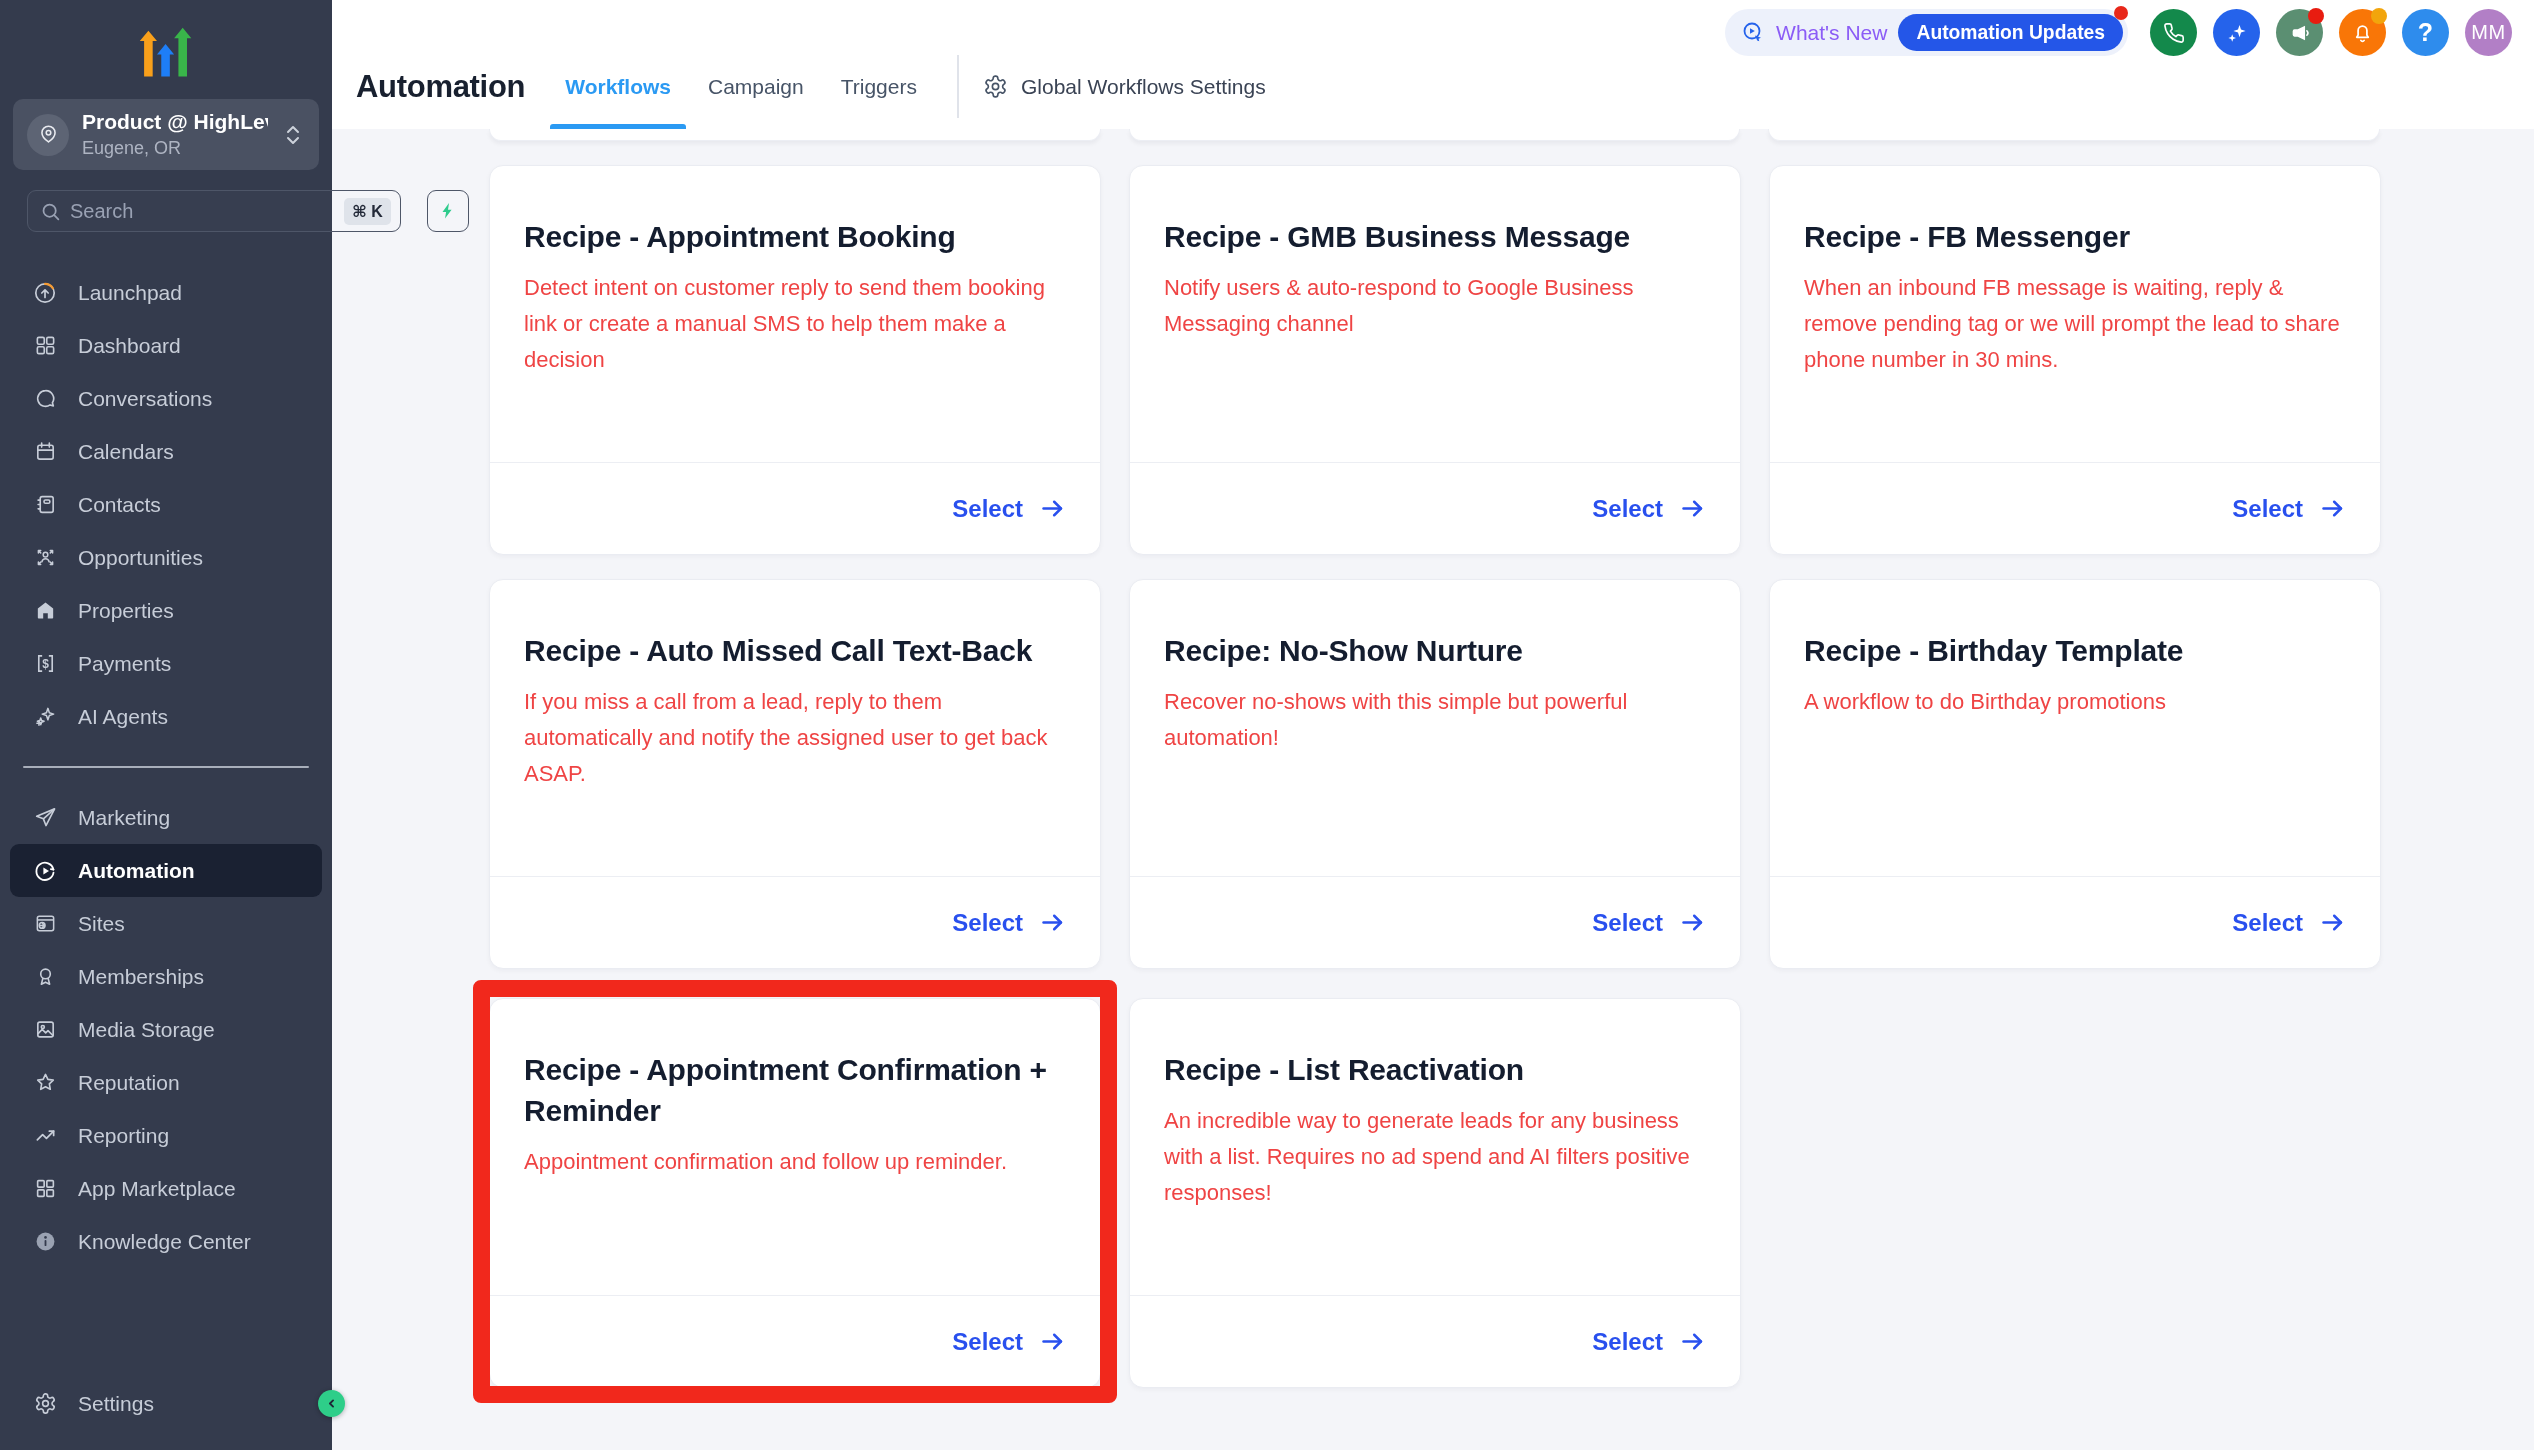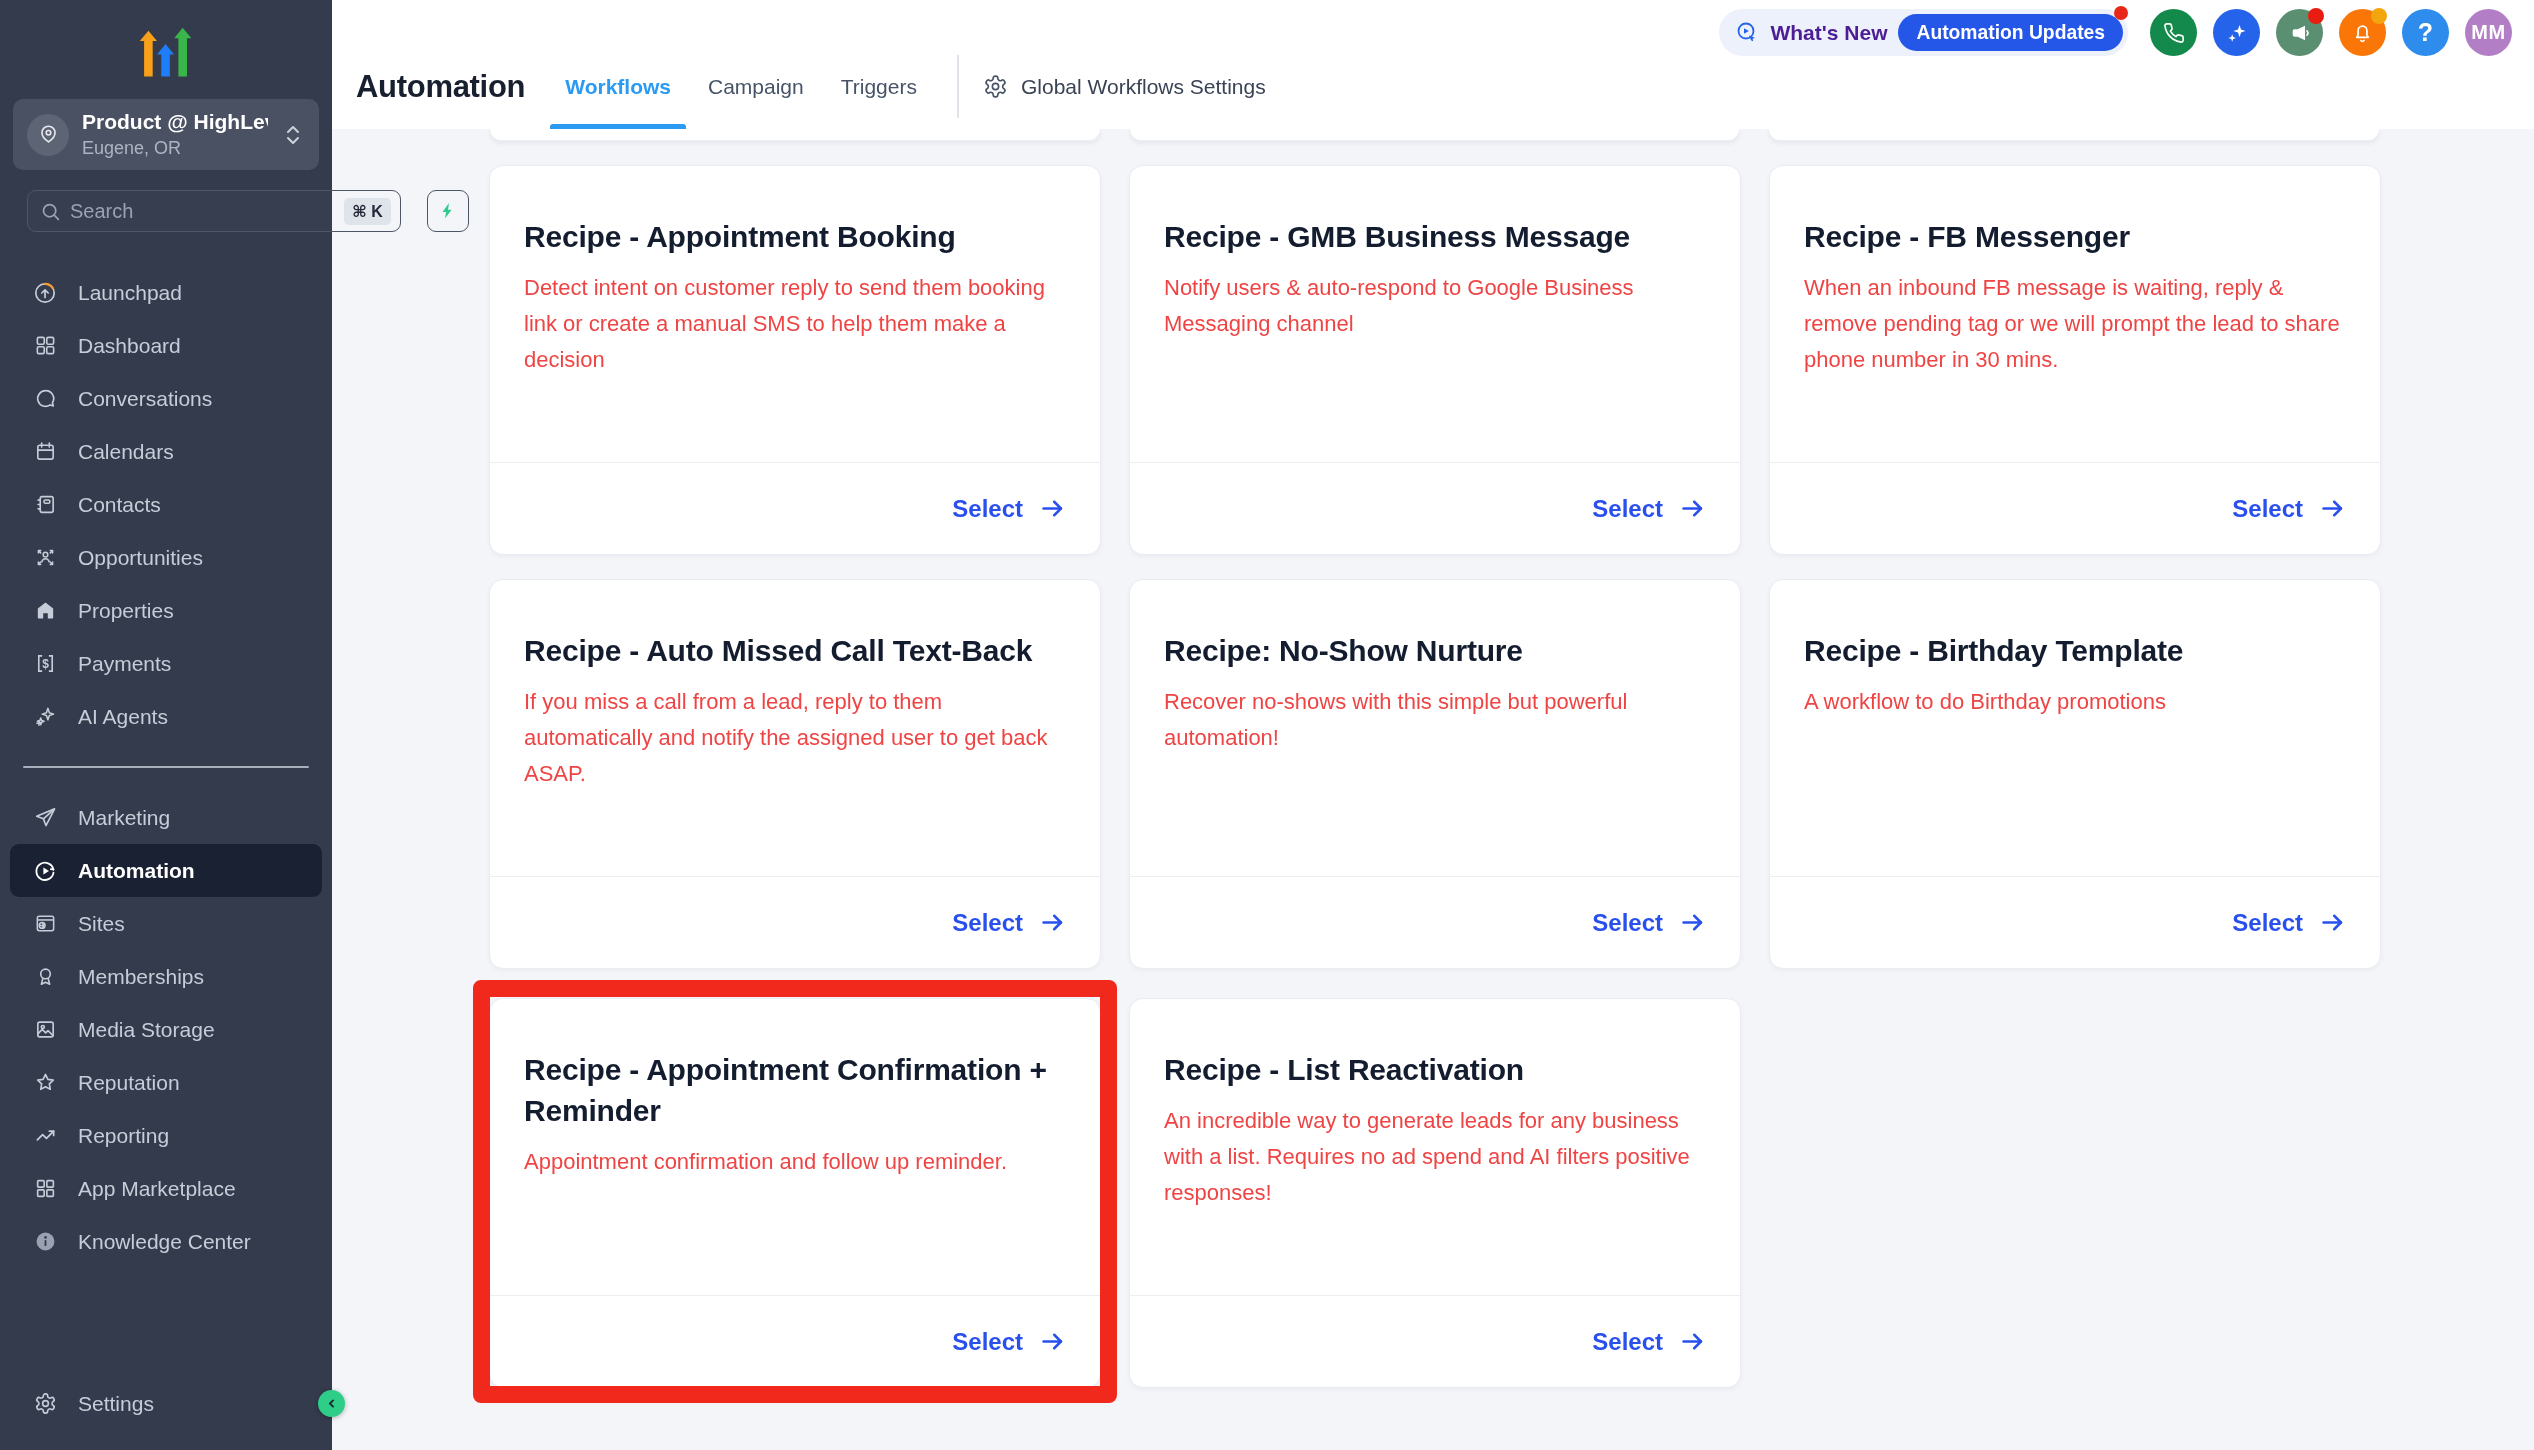--- a/index.html
+++ b/index.html
@@ -88,38 +88,38 @@
     background: #2b9af3; border-radius: 3px 3px 0 0;
   }
   .vdiv { width: 2px; background: #e0e3ea; height: 63px; align-self: center; margin: 0 24px 0 18px; }
   .gws { display: flex; align-items: center; gap: 13px; color: #3a4354; font-size: 21px; cursor: pointer; white-space: nowrap; }
 
   .topbar-right { position: absolute; top: 9px; right: 22px; display: flex; align-items: center; gap: 16px; }
   .whatsnew-pill {
     height: 47px; background: #edf1fb; border-radius: 24px; display: flex; align-items: center;
     padding: 0 5px 0 16px; gap: 11px; position: relative; margin-right: 6px; cursor: pointer;
   }
-  .whatsnew-label { color: #4c1d95; font-size: 21px; font-weight: 700; white-space: nowrap; }
+  .whatsnew-label { color: #8b5cf6; font-size: 21px; font-weight: 400; white-space: nowrap; }
   .updates-badge {
     height: 37px; background: #2456e8; color: #ffffff; border-radius: 19px;
     display: flex; align-items: center; padding: 0 18px; font-size: 19.3px; font-weight: 700; white-space: nowrap;
   }
   .pill-dot { position: absolute; top: -3px; right: 0; width: 14px; height: 14px; border-radius: 50%; background: #e8271a; }
 
   .circle-btn {
     width: 47px; height: 47px; border-radius: 50%; position: relative; flex: none;
     display: flex; align-items: center; justify-content: center; cursor: pointer;
     color: #ffffff;
   }
   .c-phone  { background: #13894b; }
   .c-ai     { background: #2563eb; }
   .c-promo  { background: #5b8f72; }
   .c-bell   { background: #f97607; }
   .c-help   { background: #2e8ced; font-size: 25px; font-weight: 700; }
-  .c-avatar { background: #b27fc6; font-size: 20px; font-weight: 700; letter-spacing: 0.5px; }
+  .c-avatar { background: #b27fc6; font-size: 20px; font-weight: 400; letter-spacing: 0.5px; }
   .badge-dot { position: absolute; width: 16px; height: 16px; border-radius: 50%; top: -1px; right: -1px; }
   .badge-red { background: #e81c10; }
   .badge-amber { background: #f2a50c; }
 
   
   .content { flex: 1; background: #f4f5f9; padding: 0 154px 0 157px; }
   .stub-row { display: flex; gap: 28px; }
   .stub {
     flex: 1; height: 12px; background: #ffffff; border: 1px solid #eceef4; border-top: none;
     border-radius: 0 0 14px 14px; box-shadow: 0 3px 4px rgba(16,24,40,0.05);

